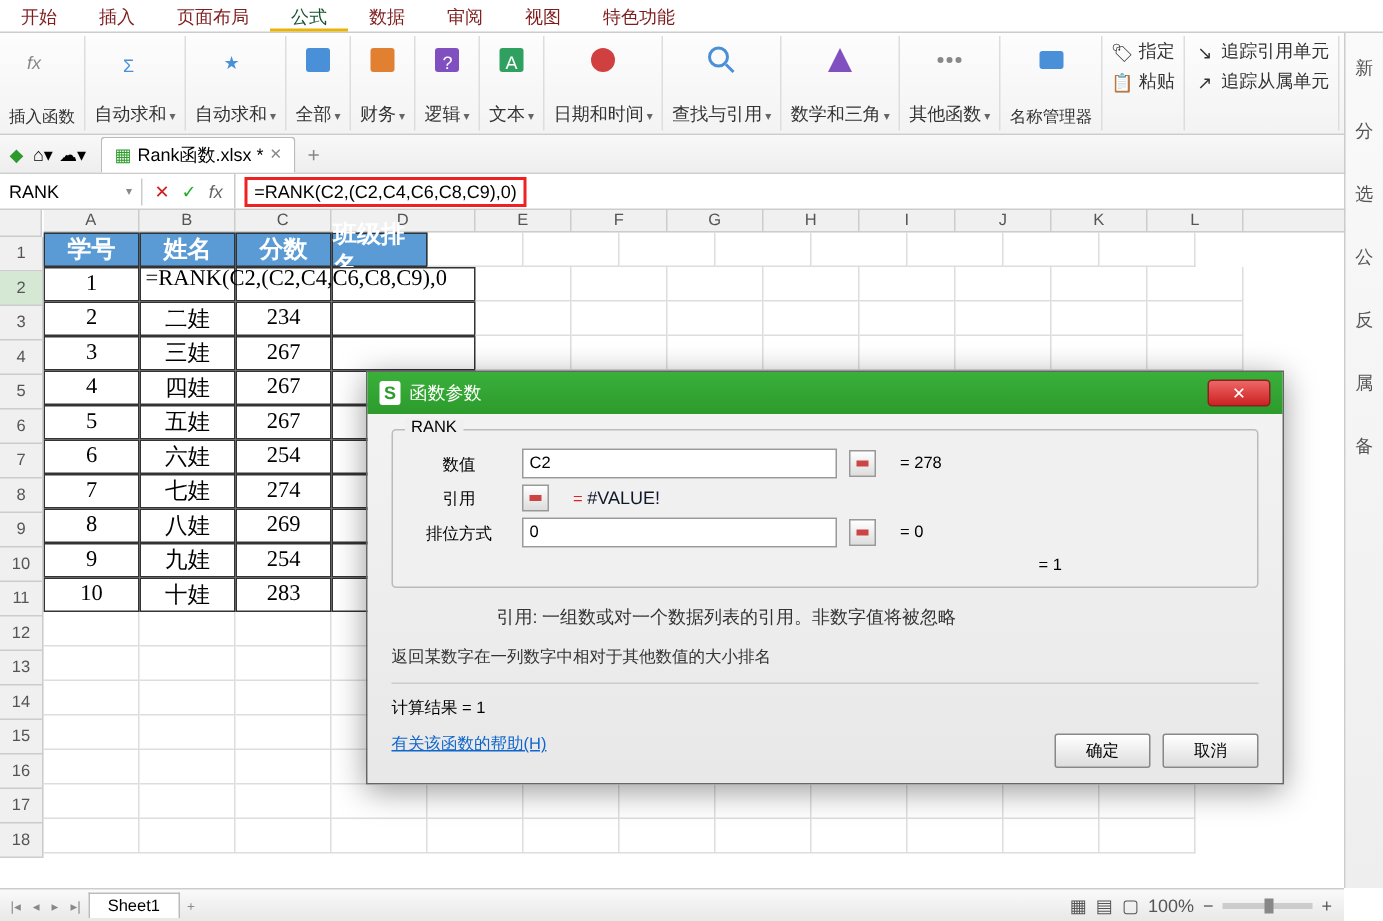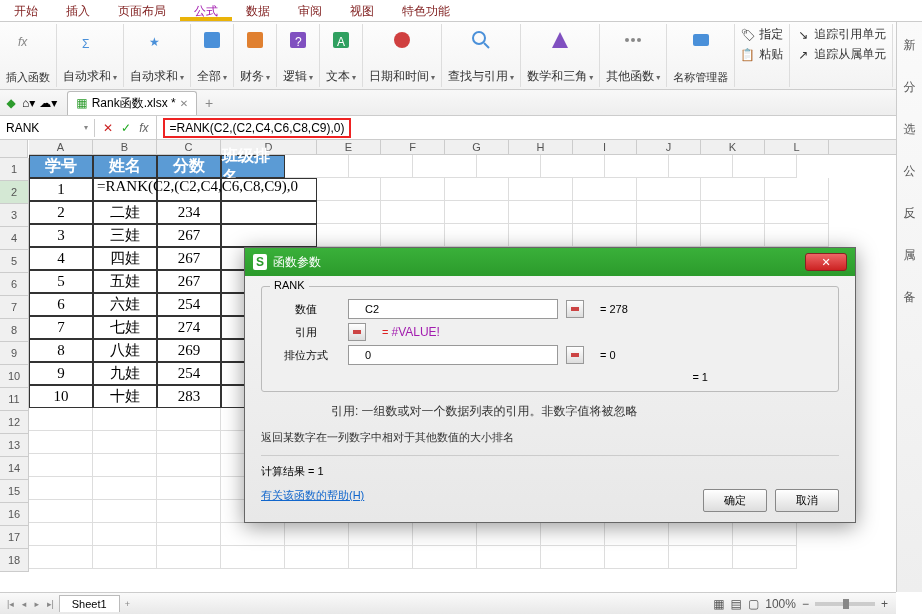--- a/index.html
+++ b/index.html
@@ -1,19 +1,19 @@
 <!DOCTYPE html>
 <html><head>
 <meta charset="utf-8">
 <style>
 *{margin:0;padding:0;box-sizing:border-box;font-family:"Microsoft YaHei",SimSun,sans-serif;font-size:12px}
 body{background:#fff;width:922px;height:614px;overflow:hidden;position:relative}
 .tabs{display:flex;border-bottom:1px solid #ccc;background:#fff;height:22px}
 .tab{padding:3px 14px;cursor:pointer;color:#7f1d1d}
-.tab.active{color:#a21caf;border-bottom:4px solid #eab308}
+.tab.active{color:#14532d;border-bottom:2px solid #eab308}
 .ribbon{display:flex;background:linear-gradient(#fdfdfd,#f3f3f3);border-bottom:1px solid #ccc;height:68px;padding:2px 0}
 .rgroup{display:flex;flex-direction:column;align-items:center;justify-content:space-between;padding:2px 6px;border-right:1px solid #ddd}
 .rgroup .bigicon{width:28px;height:28px;display:flex;align-items:center;justify-content:center}
 .rgroup .lbl{font-size:11px;color:#333;white-space:nowrap}
 .rgroup .drop{font-size:8px;color:#666;margin-left:2px}
 .rsub{display:flex;flex-direction:column;padding:2px 6px;border-right:1px solid #ddd;gap:3px}
 .rsubrow{display:flex;align-items:center;gap:4px;font-size:11px;color:#333;white-space:nowrap}
 .sicon{width:14px;height:14px;display:inline-flex;align-items:center;justify-content:center}
 .tabbar{display:flex;align-items:center;height:26px;background:linear-gradient(#f8f8f8,#eee);border-bottom:1px solid #ccc;padding:0 4px;position:relative}
 .tabbar-left{display:flex;gap:4px;align-items:center}
@@ -43,21 +43,21 @@
 .rightbar{position:absolute;right:0;top:22px;width:26px;background:linear-gradient(#fafafa,#eee);border-left:1px solid #ccc;height:570px;display:flex;flex-direction:column;align-items:center;gap:25px;padding-top:15px;font-size:11px;color:#555}
 .dialog{position:absolute;left:244px;top:247px;width:612px;background:linear-gradient(#f4f4f4,#e8e8e8);border:1px solid #666;box-shadow:0 4px 20px rgba(0,0,0,.4)}
 .dlg-title{background:linear-gradient(#3ab03a,#2c9b2c);color:#fff;padding:5px 8px;display:flex;align-items:center;justify-content:space-between}
 .dlg-title-left{display:flex;align-items:center;gap:6px}
 .dlg-close{background:linear-gradient(#e66,#c22);width:42px;height:18px;border-radius:3px;display:flex;align-items:center;justify-content:center;color:#fff;font-size:11px;border:1px solid #822}
 .dlg-body{padding:10px 16px}
 .dlg-section{border:1px solid #bbb;border-radius:3px;padding:8px 10px;background:#f0f0f0;margin-bottom:10px;position:relative}
 .dlg-section-lbl{position:absolute;top:-8px;left:8px;background:#f0f0f0;padding:0 4px;font-size:11px}
 .param-row{display:flex;align-items:center;gap:8px;margin:4px 0}
 .param-lbl{width:68px;text-align:center;font-size:11px}
-.param-input{flex:1;max-width:210px;background:#fff;border:1px solid #999;padding:2px 16px;font-size:11px;height:20px}
+.param-input{flex:1;max-width:210px;background:#fff;border:1px solid #999;padding:2px 4px;font-size:11px;height:20px}
 .param-input.highlighted{border:2px solid #e22}
 .param-btn{width:18px;height:18px;border:1px solid #999;background:linear-gradient(#fff,#ddd);display:flex;align-items:center;justify-content:center}
 .param-eq{font-size:11px;margin-left:8px}
 .param-eq.err{color:#d22}
 .dlg-desc{font-size:11px;color:#333;margin:8px 0;line-height:1.6}
 .dlg-result{font-size:11px;border-top:1px solid #ccc;padding-top:8px;margin-top:8px}
 .dlg-link{color:#16c;text-decoration:underline;font-size:11px}
 .dlg-btns{display:flex;justify-content:flex-end;gap:8px;padding-top:10px}
 .dlg-btn{padding:3px 20px;background:linear-gradient(#fff,#ddd);border:1px solid #888;border-radius:2px;font-size:11px}
 .statusbar{position:absolute;bottom:0;left:0;right:26px;height:22px;background:linear-gradient(#fafafa,#e8e8e8);border-top:1px solid #ccc;display:flex;align-items:center}
@@ -552,21 +552,21 @@
           </div>
         <div class="param-eq">= 278</div>
       </div>
       <div class="param-row">
         <div class="param-lbl">引用</div>
         <div class="param-btn">
             <svg width="10" height="10">
               <rect x="1" y="3" width="8" height="4" fill="#c44"></rect>
             </svg>
           </div>
-        <div class="param-eq err">= <span style="color:#a21caf">#VALUE!</span></div>
+        <div class="param-eq err">= <span style="color:#0f172a">#VALUE!</span></div>
       </div>
       <div class="param-row">
         <div class="param-lbl">排位方式</div>
         <input class="param-input" value="0" style="">
         <div class="param-btn">
             <svg width="10" height="10">
               <rect x="1" y="3" width="8" height="4" fill="#c44"></rect>
             </svg>
           </div>
         <div class="param-eq">= 0</div>

